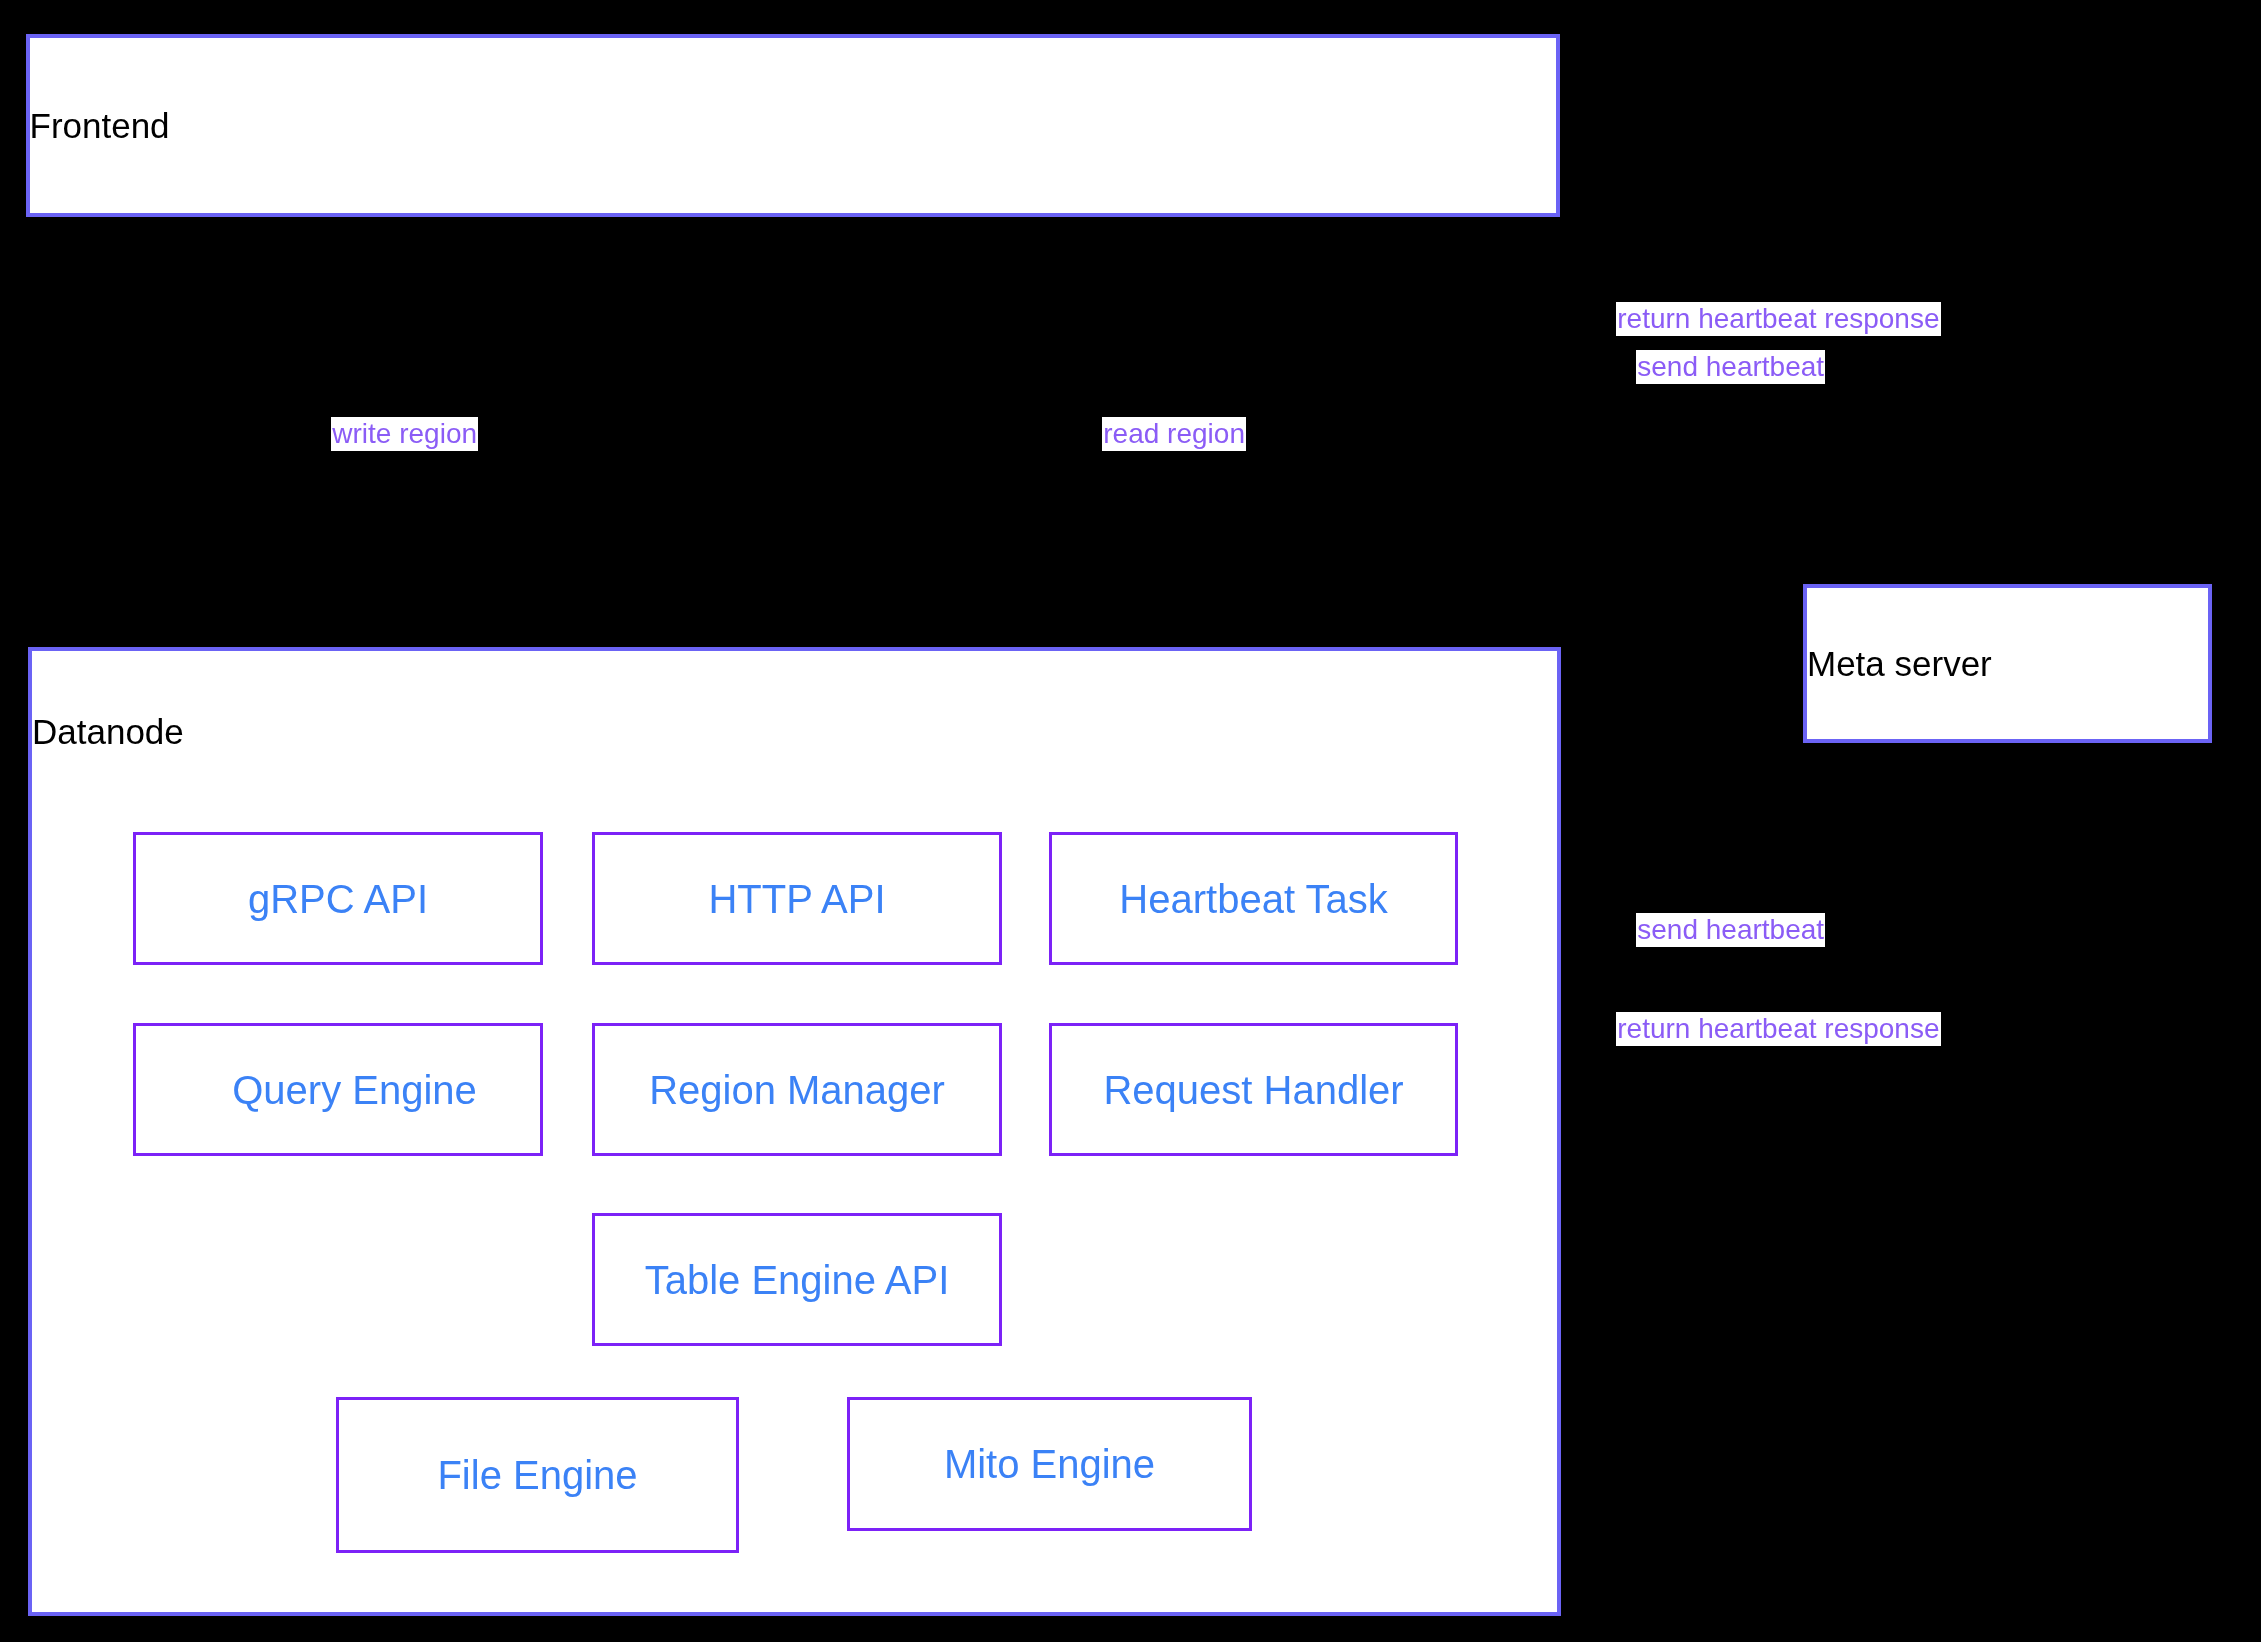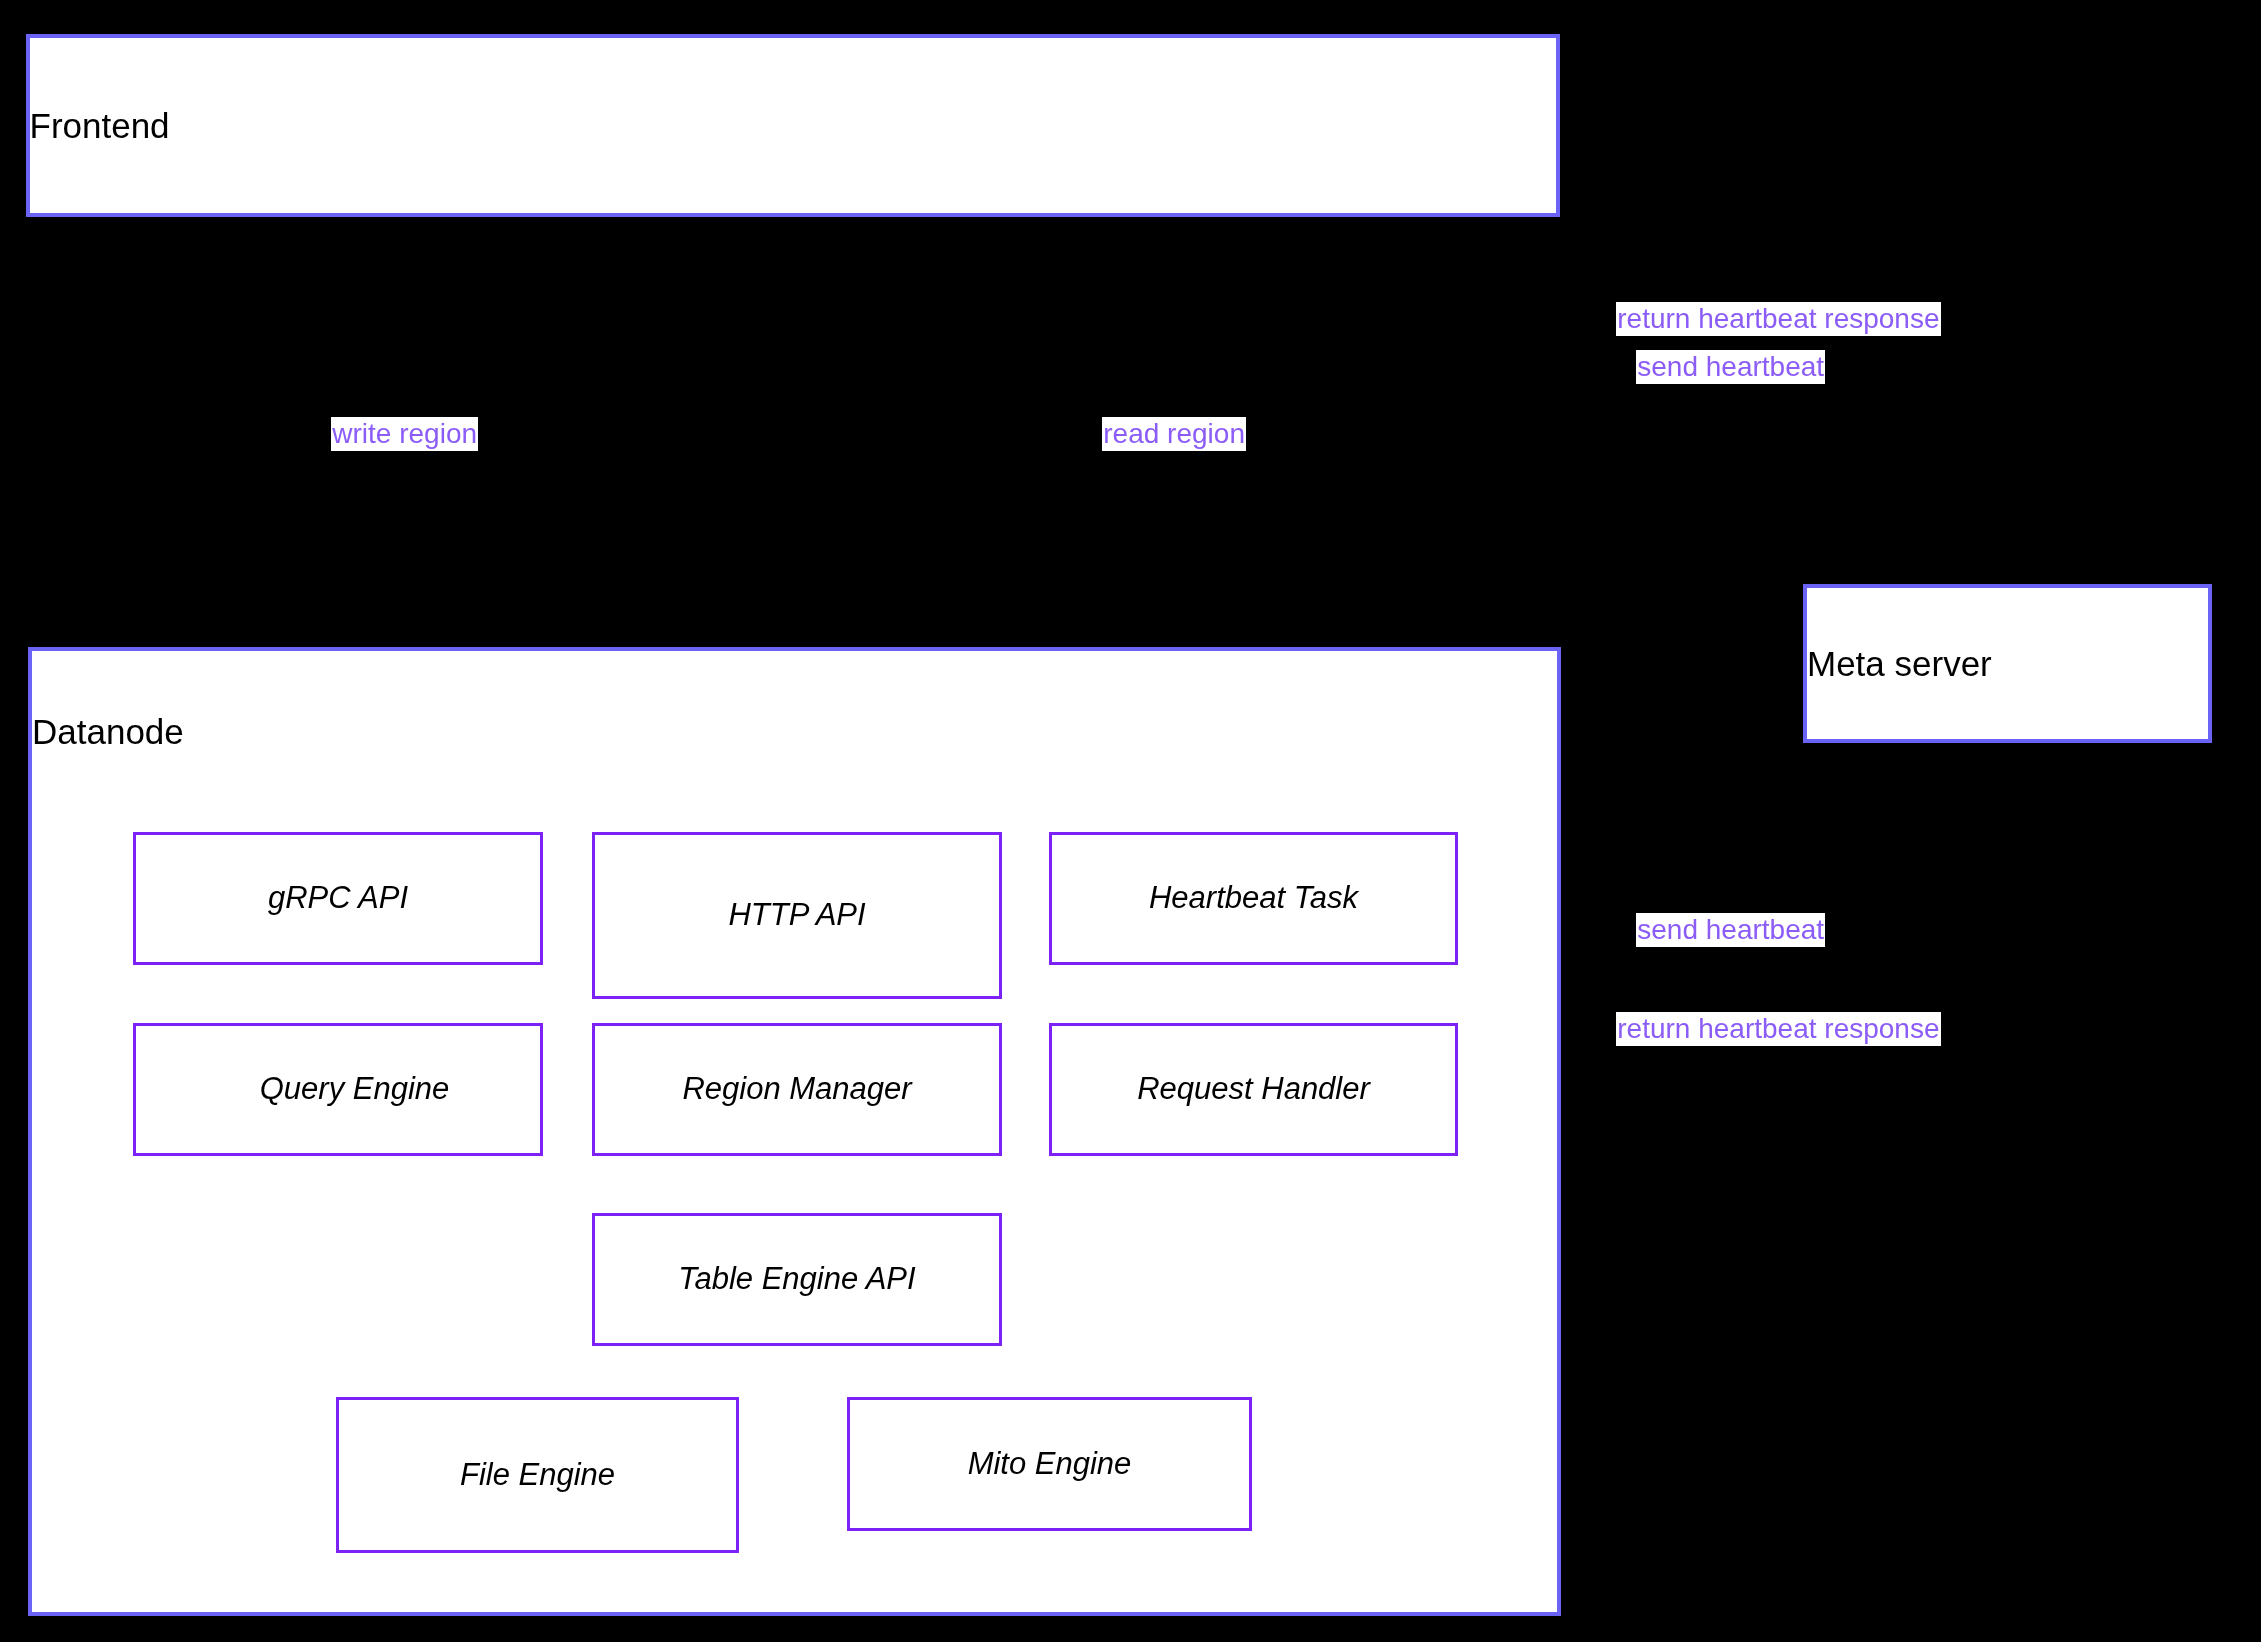--- a/index.html
+++ b/index.html
@@ -41,30 +41,29 @@
 
   
   .component{
     position:absolute;
     background:#ffffff;
     border:3.4px solid #7C22F7;
     box-sizing:border-box;
     display:flex;
     align-items:center;
     justify-content:center;
-    color:#000000;
-    font-size:31px;
+    color:#3b82f6;
+    font-size:40px;
     line-height:1.1;
     white-space:nowrap;
-    font-style:italic;
   }
 
   
   #comp-grpc-api       { left:133px;  top:832px; width:410px; height:133px; }
-  #comp-http-api       { left:592px;  top:832px; width:410px; height:167px; }
+  #comp-http-api       { left:592px;  top:832px; width:410px; height:133px; }
   #comp-heartbeat-task { left:1049px; top:832px; width:409px; height:133px; }
   
   #comp-query-engine   { left:133px;  top:1023px; width:410px; height:133px;padding-left:33px; }
   #comp-region-manager { left:592px;  top:1023px; width:410px; height:133px;text-align:center; }
   #comp-request-handler{ left:1049px; top:1023px; width:409px; height:133px; }
   
   #comp-table-engine-api{ left:592px; top:1213px; width:410px; height:133px; }
   
   #comp-file-engine    { left:336px;  top:1397px; width:403px; height:156px; }
   #comp-mito-engine    { left:847px; top:1397px; width:405px; height:134px; }

